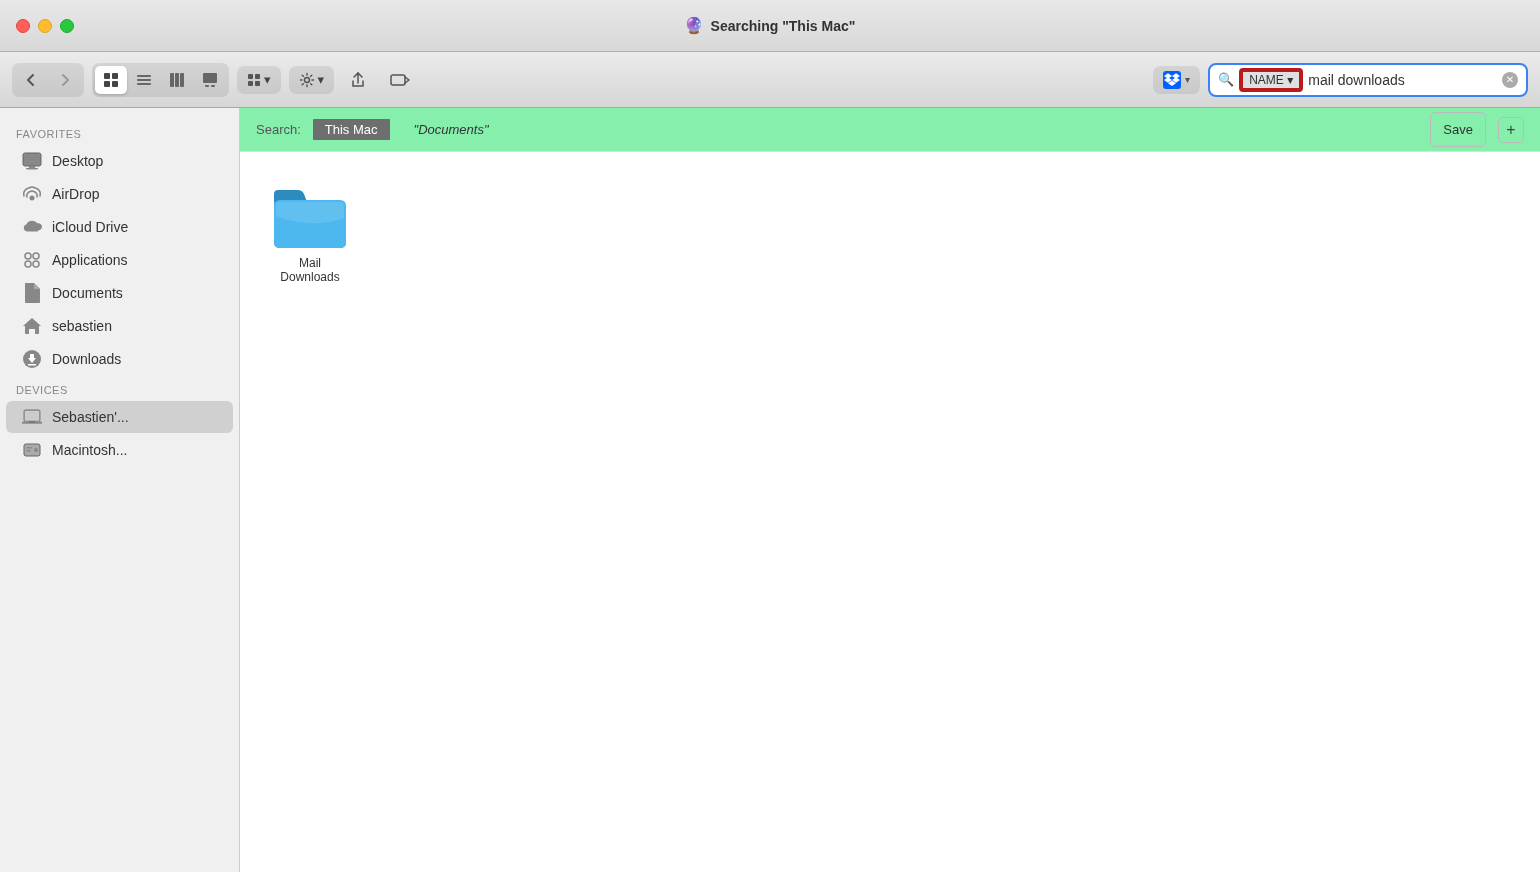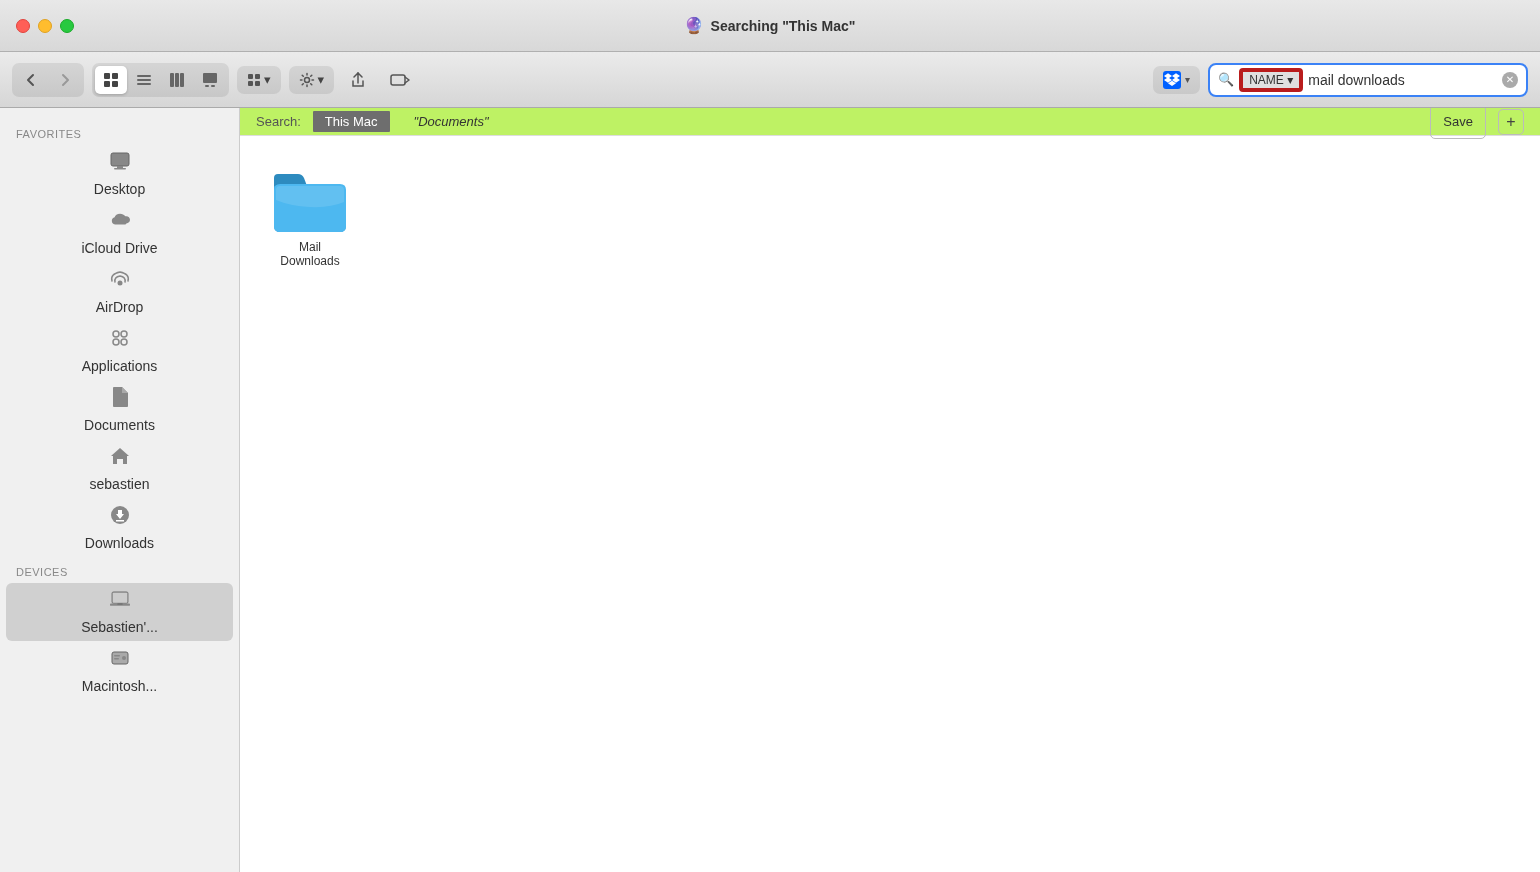--- a/index.html
+++ b/index.html
@@ -219,21 +219,20 @@
     .sidebar-item {
       display: flex;
       align-items: center;
       gap: 10px;
       padding: 6px 16px;
       cursor: pointer;
       border-radius: 6px;
       margin: 1px 6px;
       font-size: 14px;
       color: #333;
-      flex-direction: column;
     }
     .sidebar-item.selected {
       background: #d0d0d0;
     }
 
     .sidebar-item-icon {
       width: 20px;
       height: 20px;
       display: flex;
       align-items: center;
@@ -250,25 +249,25 @@
       flex-direction: column;
       background: white;
       overflow: hidden;
     }
 
     
     .search-scope-bar {
       display: flex;
       align-items: center;
       padding: 8px 16px;
-      background: #bef264;
+      background: #86efac;
       border-bottom: 1px solid #ddd;
       gap: 12px;
       flex-shrink: 0;
-      height: 28px;
+      height: 44px;
     }
     .search-label {
       font-size: 13px;
       color: #555;
       font-weight: 500;
     }
     .scope-btn {
       padding: 3px 12px;
       border-radius: 1px;
       border: none;
@@ -484,36 +483,36 @@
           <rect x="1" y="1" width="18" height="13" rx="2" fill="#888" stroke="#666" stroke-width="1"></rect>
           <rect x="7" y="14" width="6" height="2" fill="#888"></rect>
           <rect x="4" y="16" width="12" height="1.5" rx="0.75" fill="#888"></rect>
         </svg>
       </span>
       <span class="sidebar-item-label">Desktop</span>
     </div>
 
     <div class="sidebar-item">
       <span class="sidebar-item-icon">
-        <svg width="22" height="16" viewBox="0 0 22 16" fill="#888">
-          <path d="M17 13H6C3.8 13 2 11.2 2 9c0-1.9 1.3-3.5 3.1-3.9C5.5 2.7 8 1 11 1c2.4 0 4.5 1.1 5.9 2.9.4-.1.7-.1 1.1-.1 2.2 0 4 1.8 4 4s-1.8 4-4 4z"></path>
-        </svg>
-      </span>
-      <span class="sidebar-item-label">iCloud Drive</span>
-    </div>
-
-    <div class="sidebar-item">
-      <span class="sidebar-item-icon">
         <svg width="20" height="20" viewBox="0 0 20 20" fill="none" stroke="#888" stroke-width="1.5">
           <circle cx="10" cy="14" r="2.5" fill="#888" stroke="none"></circle>
           <path d="M5 13 Q4 8 10 7 Q16 8 15 13" stroke-linecap="round"></path>
           <path d="M2 12 Q0 5 10 3 Q20 5 18 12" stroke-linecap="round"></path>
         </svg>
       </span>
       <span class="sidebar-item-label">AirDrop</span>
+    </div>
+
+    <div class="sidebar-item">
+      <span class="sidebar-item-icon">
+        <svg width="22" height="16" viewBox="0 0 22 16" fill="#888">
+          <path d="M17 13H6C3.8 13 2 11.2 2 9c0-1.9 1.3-3.5 3.1-3.9C5.5 2.7 8 1 11 1c2.4 0 4.5 1.1 5.9 2.9.4-.1.7-.1 1.1-.1 2.2 0 4 1.8 4 4s-1.8 4-4 4z"></path>
+        </svg>
+      </span>
+      <span class="sidebar-item-label">iCloud Drive</span>
     </div>
 
 
     <div class="sidebar-item">
       <span class="sidebar-item-icon">
         <svg width="20" height="20" viewBox="0 0 20 20" fill="none" stroke="#888" stroke-width="1.5">
           <circle cx="6" cy="6" r="3"></circle>
           <circle cx="14" cy="6" r="3"></circle>
           <circle cx="6" cy="14" r="3"></circle>
           <circle cx="14" cy="14" r="3"></circle>

